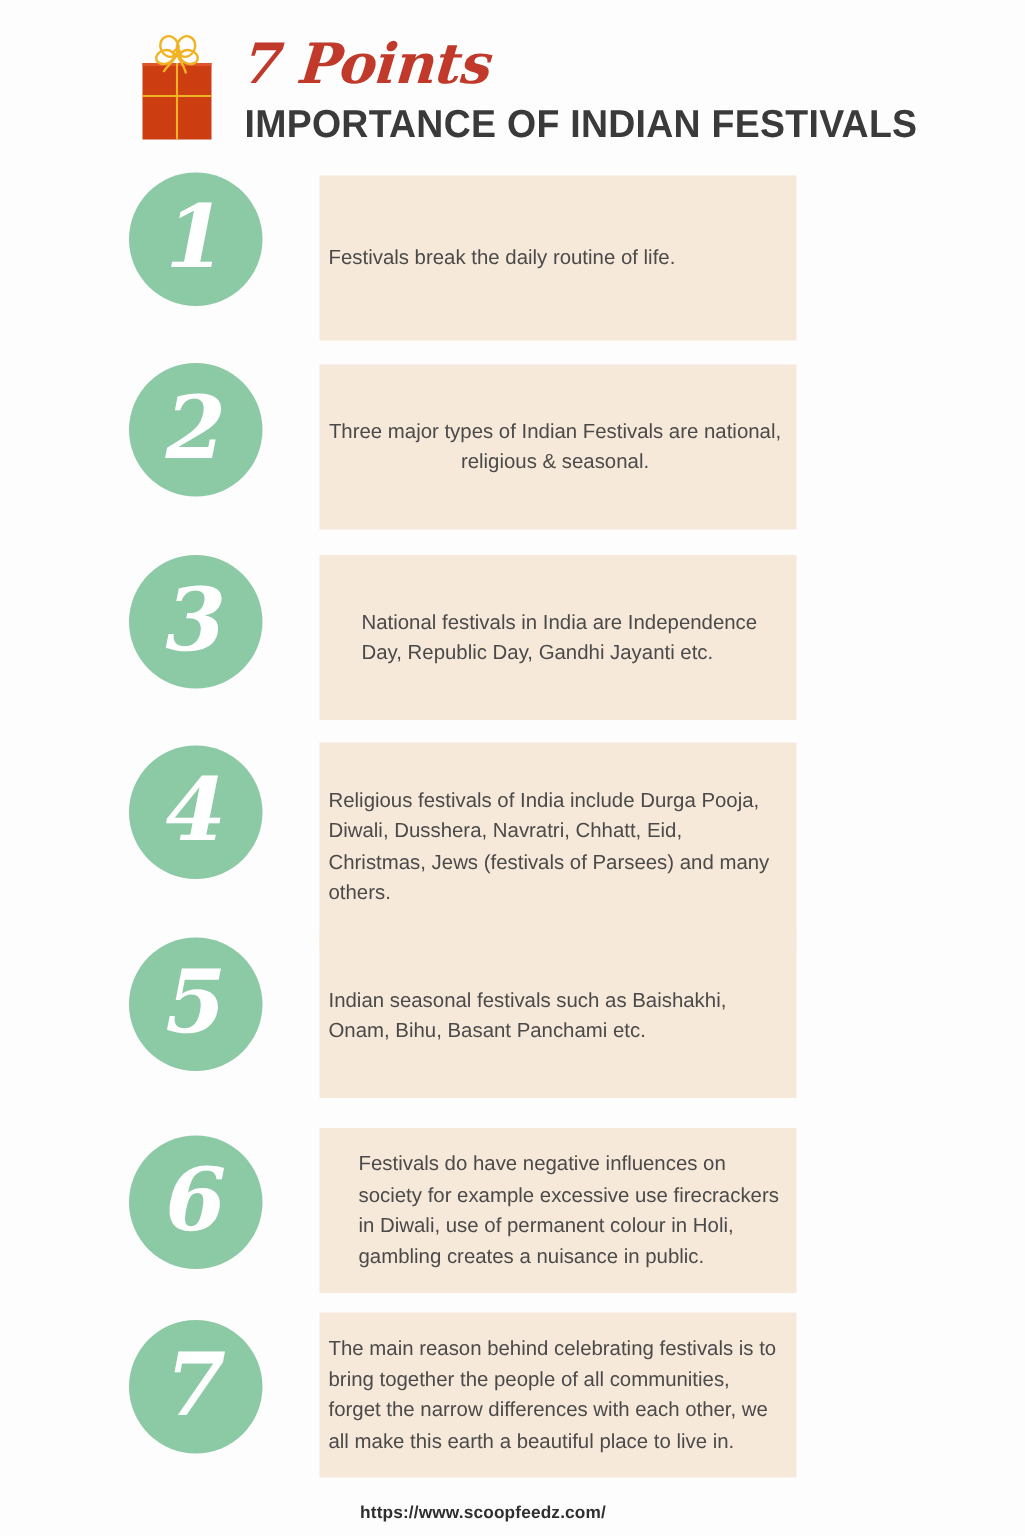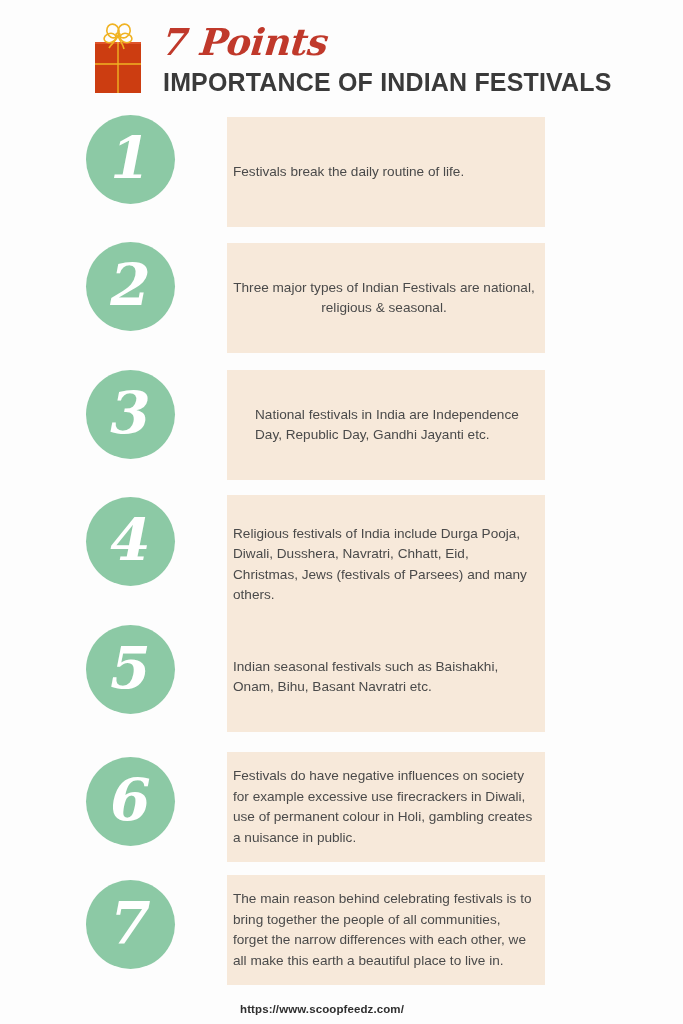--- a/index.html
+++ b/index.html
@@ -104,21 +104,20 @@
     user-select: none;
   }
 
   .panel {
     position: absolute;
     left: 213px;
     width: 318px;
     background: #f7e9da;
     display: flex;
     align-items: center;
-    margin-left: 14px;
   }
 
   .panel-text {
     font-family: "Liberation Sans", sans-serif;
     font-size: 13.6px;
     line-height: 20.5px;
     color: #4a4a4a;
     padding: 0 10px 0 6px;
     width: 100%;
   }
@@ -204,28 +203,28 @@
         </div>
         <div class="panel" style="top: 495px; height: 139px;">
           <div class="panel-text">Religious festivals of India include Durga Pooja, Diwali, Dusshera, Navratri, Chhatt, Eid, Christmas, Jews (festivals of Parsees) and many others.</div>
         </div>
       </div>
       <div class="item" style="top: 0px;">
         <div class="badge" style="top: 625px;">
           <div class="badge-number">5</div>
         </div>
         <div class="panel" style="top: 622px; height: 110px;">
-          <div class="panel-text">Indian seasonal festivals such as Baishakhi, Onam, Bihu, Basant Navratri etc.</div>
+          <div class="panel-text">Indian seasonal festivals such as Baishakhi, Onam, Bihu, Basant Panchami etc.</div>
         </div>
       </div>
       <div class="item" style="top: 0px;">
         <div class="badge" style="top: 757px;">
           <div class="badge-number">6</div>
         </div>
-        <div class="panel" style="top: 752px; height: 110px;">
+        <div class="panel" style="top: 752px; height: 110px; padding-left: 20px;">
           <div class="panel-text">Festivals do have negative influences on society for example excessive use firecrackers in Diwali, use of permanent colour in Holi, gambling creates a nuisance in public.</div>
         </div>
       </div>
       <div class="item" style="top: 0px;">
         <div class="badge" style="top: 880px;">
           <div class="badge-number">7</div>
         </div>
         <div class="panel" style="top: 875px; height: 110px; align-items: center;">
           <div class="panel-text">The main reason behind celebrating festivals is to bring together the people of all communities, forget the narrow differences with each other, we all make this earth a beautiful place to live in.</div>
         </div>

